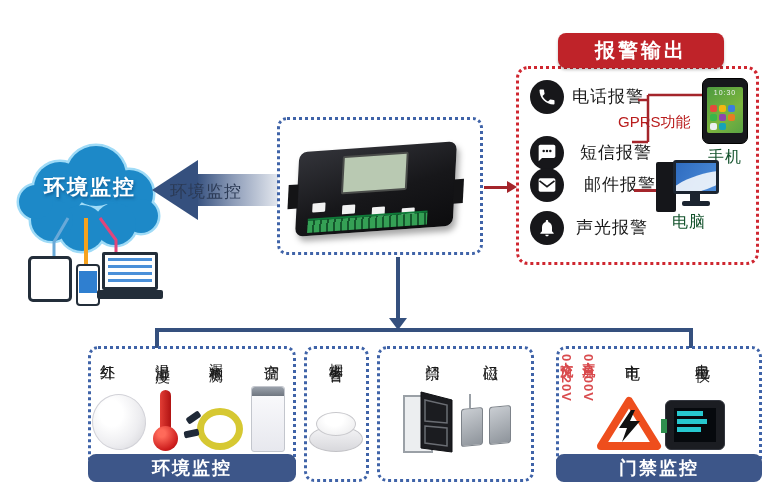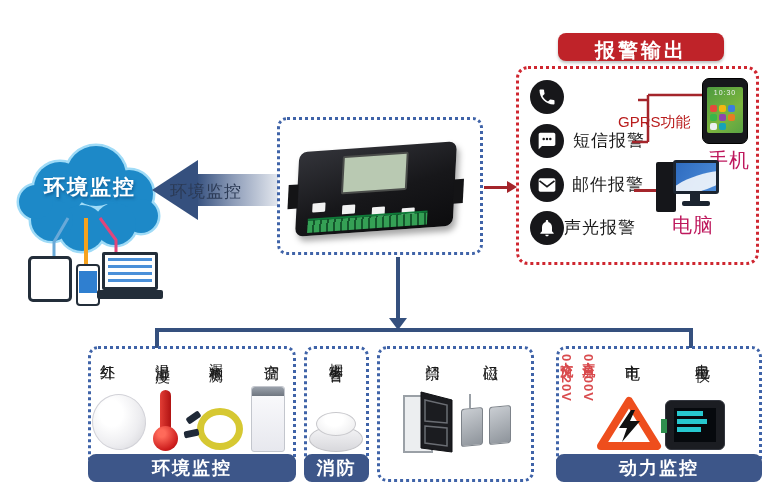--- a/index.html
+++ b/index.html
@@ -29,21 +29,21 @@
   
   .host-body { left:8px; top:6px; width:158px; height:84px; background:linear-gradient(165deg,#33343a 0%,#17171a 55%,#0c0c0e 100%);
     border-radius:8px; transform:rotate(-4deg) skewX(-7deg); box-shadow:3px 5px 6px rgba(0,0,0,.35); }
   .host-screen { position:absolute; left:44px; top:7px; width:66px; height:38px; background:#b9c9b2; border:2px solid #4a4c4a; border-radius:2px; }
   .host-btn { position:absolute; width:13px; height:9px; background:#f2f2f2; border-radius:1px; }
   .host-term { position:absolute; left:12px; bottom:3px; width:120px; height:14px;
     background:repeating-linear-gradient(90deg,#35a055 0 5px,#14562c 5px 7px); border-top:2px solid #0e7a38; }
   .host-flange { position:absolute; width:10px; height:24px; background:#141416; }
 
   
-  .alarm-header { left:558px; top:33px; width:166px; height:28px; background:#bf2329; border-radius:8px;
+  .alarm-header { left:558px; top:33px; width:166px; height:35px; background:#bf2329; border-radius:8px;
     color:#fff; font-size:20px; font-weight:bold; letter-spacing:3px; text-align:center; line-height:35px;
     box-shadow:0 2px 3px rgba(0,0,0,.25); }
   .alarm-row-icon { width:34px; height:34px; border-radius:50%; background:#17171a; display:flex; align-items:center; justify-content:center; }
   .alarm-label { font-size:17px; color:#1a1a1a; letter-spacing:1px; line-height:34px; }
   .gprs { left:618px; top:77px; font-size:15px; color:#b91c1c;margin-top:36px; }
   .redline { background:#a4252b; }
 
   
   .aphone { left:702px; top:78px; width:46px; height:66px; background:#17181c; border-radius:7px; border:1px solid #000; }
   .aphone-screen { position:absolute; left:4px; top:8px; right:4px; bottom:10px;
@@ -51,21 +51,21 @@
   .aphone-time { color:#f2f2f2; font-size:7px; text-align:center; margin-top:2px; letter-spacing:1px; }
   .app-grid { position:absolute; bottom:3px; left:3px; right:3px; display:flex; flex-wrap:wrap; gap:2px; }
   .app-grid i { width:7px; height:7px; border-radius:2px; display:block; }
 
   
   .tower { left:0; top:2px; width:20px; height:50px; background:#15161a; border-radius:2px; }
   .monitor { left:17px; top:0; width:46px; height:34px; background:#1b2430; border-radius:3px; padding:3px; }
   .monitor-scr { width:100%; height:100%; background:linear-gradient(120deg,#2f6cc0 0%,#4b8bd8 100%); position:relative; overflow:hidden; }
   .monitor-swoosh { position:absolute; left:-6px; top:12px; width:60px; height:16px; background:rgba(255,255,255,.85); transform:rotate(-18deg); border-radius:50%; }
 
-  .small-label { font-size:20px; color:#be185d; letter-spacing:1px; }
+  .small-label { font-size:16px; color:#14532d; letter-spacing:1px; }
 
   
   .mon-tag { left:254px; top:300px; width:134px; height:30px; background:#b5222a; color:#fff;
     font-size:20px; font-weight:bold; letter-spacing:3px; text-align:center; line-height:30px; }
 
   .navy { background:#35507e; }
 
   
   .gbar { height:28px; background:#3d5689; border-radius:8px; color:#fff; font-weight:bold;
     text-align:center; line-height:28px; letter-spacing:2px; font-size:18px; z-index:4; }
@@ -176,42 +176,43 @@
 
   <div class="abs dot-red" style="left:516px;top:66px;width:243px;height:199px"></div>
   <div class="abs alarm-header">报警输出</div>
 
   <div class="abs" style="left:530px;top:80px;display:flex;gap:8px">
     <div class="alarm-row-icon">
       <svg width="20" height="20" viewBox="0 0 24 24">
           <path fill="#fff" d="M6.62 10.79c1.44 2.83 3.76 5.14 6.59 6.59l2.2-2.2c.27-.27.67-.36 1.02-.24 1.12.37 2.33.57 3.57.57.55 0 1 .45 1 1V20c0 .55-.45 1-1 1-9.39 0-17-7.61-17-17 0-.55.45-1 1-1h3.5c.55 0 1 .45 1 1 0 1.25.2 2.45.57 3.57.11.35.03.74-.25 1.02l-2.2 2.2z"></path>
         </svg>
     </div>
-  </div>
-  <div class="abs" style="left:530px;top:124px;display:flex;gap:9px">
+    <div class="alarm-label">电话报警</div>
+  </div>
+  <div class="abs" style="left:530px;top:136px;display:flex;gap:16px">
     <div class="alarm-row-icon">
       <svg width="20" height="20" viewBox="0 0 24 24">
           <path fill="#fff" d="M20 2H4c-1.1 0-2 .9-2 2v18l4-4h14c1.1 0 2-.9 2-2V4c0-1.1-.9-2-2-2z"></path>
           <circle cx="8" cy="9.5" r="1.5" fill="#17171a"></circle>
           <circle cx="12" cy="9.5" r="1.5" fill="#17171a"></circle>
           <circle cx="16" cy="9.5" r="1.5" fill="#17171a"></circle>
         </svg>
     </div>
     <div class="alarm-label">短信报警</div>
   </div>
-  <div class="abs" style="left:530px;top:168px;display:flex;gap:8px">
+  <div class="abs" style="left:530px;top:168px;display:flex;gap:20px">
     <div class="alarm-row-icon">
       <svg width="20" height="20" viewBox="0 0 24 24">
           <path fill="#fff" d="M20 4H4c-1.1 0-2 .9-2 2v12c0 1.1.9 2 2 2h16c1.1 0 2-.9 2-2V6c0-1.1-.9-2-2-2z"></path>
           <polyline points="3,7 12,14 21,7" fill="none" stroke="#17171a" stroke-width="2"></polyline>
         </svg>
     </div>
     <div class="alarm-label">邮件报警</div>
   </div>
-  <div class="abs" style="left:530px;top:211px;display:flex;gap:0">
+  <div class="abs" style="left:530px;top:211px;display:flex;gap:12px">
     <div class="alarm-row-icon">
       <svg width="20" height="20" viewBox="0 0 24 24">
           <path fill="#fff" d="M12 22c1.1 0 2-.9 2-2h-4c0 1.1.9 2 2 2zm6-6v-5c0-3.07-1.63-5.64-4.5-6.32V4c0-.83-.67-1.5-1.5-1.5s-1.5.67-1.5 1.5v.68C7.64 5.36 6 7.92 6 11v5l-2 2v1h16v-1l-2-2z"></path>
         </svg>
     </div>
     <div class="alarm-label">声光报警</div>
   </div>
 
   <div class="abs gprs">GPRS功能</div>
   <svg class="abs" style="left:592px;top:88px" width="116" height="62" viewBox="0 0 116 62">
@@ -273,21 +274,20 @@
   <div class="abs vlabel" style="left:263px;top:352px">空调</div>
   <div class="abs ac-unit">
       <div class="ac-top"></div>
     </div>
   <div class="abs gbar" style="left:88px;top:454px;width:208px">环境监控</div>
 
   <div class="abs dot-blue" style="left:304px;top:346px;width:65px;height:136px"></div>
   <div class="abs vlabel" style="left:328px;top:352px;font-size:14px">烟雾告警</div>
   <div class="abs smoke-base"></div>
   <div class="abs smoke-dome"></div>
-  <div class="abs gbar" style="left:304px;top:454px;width:65px">消防</div>
 
   <div class="abs dot-blue" style="left:377px;top:346px;width:157px;height:136px"></div>
   <div class="abs vlabel" style="left:424px;top:352px">门禁</div>
   <svg class="abs" style="left:399px;top:390px" width="56" height="66" viewBox="0 0 56 66">
     <rect x="5" y="6" width="28" height="56" fill="#eceef0" stroke="#9aa0a6" stroke-width="2"></rect>
     <polygon points="22,2 53,10 53,62 22,58" fill="#1b1c20" stroke="#101114" stroke-width="1"></polygon>
     <polygon points="26,10 48,15 48,33 26,31" fill="none" stroke="#6a6d73" stroke-width="1.5"></polygon>
     <polygon points="26,36 48,38 48,56 26,53" fill="none" stroke="#6a6d73" stroke-width="1.5"></polygon>
   </svg>
   <div class="abs vlabel" style="left:482px;top:352px">门磁</div>
@@ -307,15 +307,15 @@
   </svg>
   <div class="abs vlabel" style="left:694px;top:352px">电量仪</div>
   <div class="abs meter">
     <div class="meter-tab"></div>
     <div class="meter-scr">
       <i style="width:26px"></i>
         <i style="width:30px"></i>
         <i style="width:24px"></i>
     </div>
   </div>
-  <div class="abs gbar" style="left:556px;top:454px;width:206px">动力监控</div>
+  <div class="abs gbar" style="left:556px;top:454px;width:206px">门禁监控</div>
 
 </div>
 
 </body></html>

